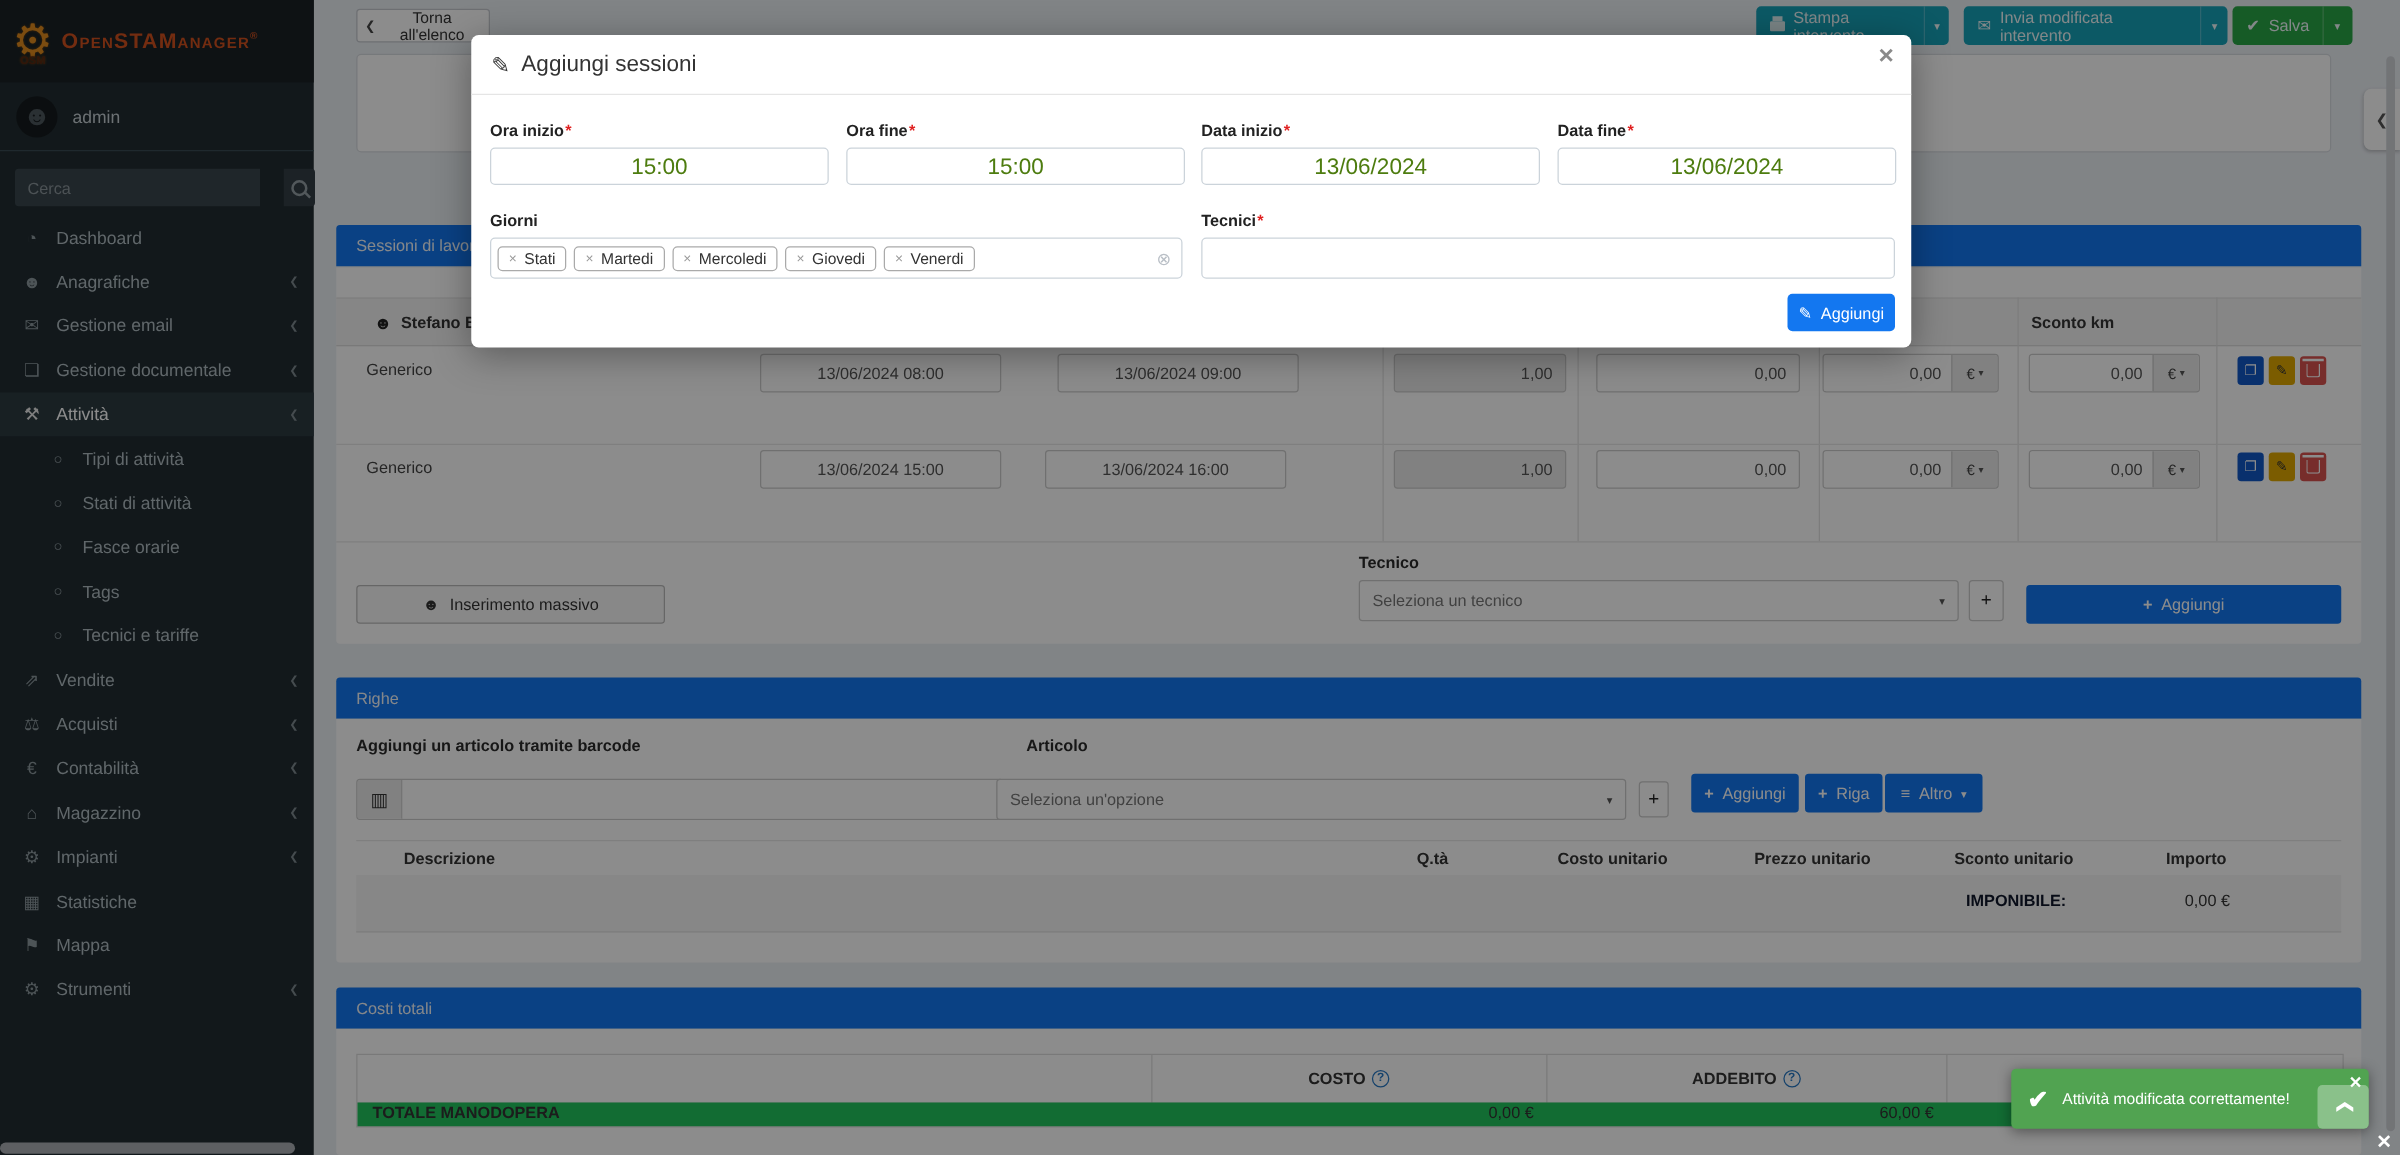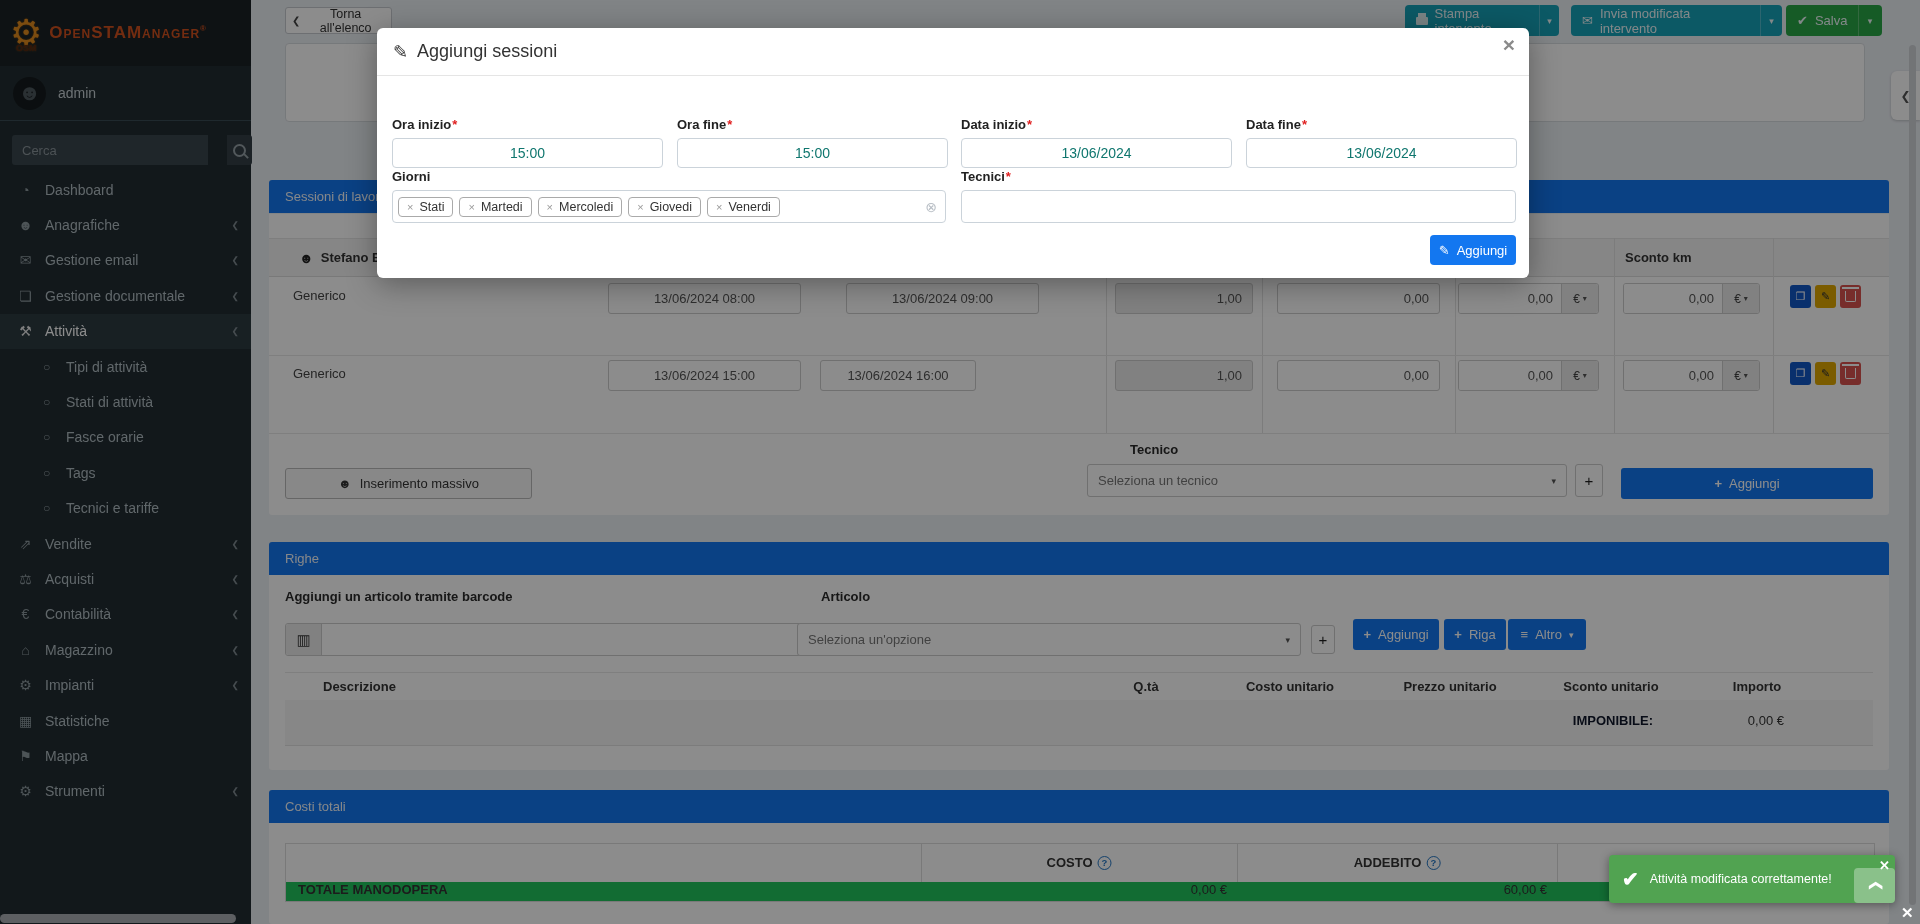--- a/index.html
+++ b/index.html
@@ -86,24 +86,24 @@
   #costi-table .chead{position:absolute;left:0;right:0;top:0;height:38px;border-bottom:1px solid #ddd;}
   #costi-table .cth{position:absolute;top:11px;font-weight:bold;font-size:13px;color:#333;transform:translateX(-50%);display:flex;gap:5px;align-items:center;white-space:nowrap;}
   .i-help{display:inline-flex;width:14px;height:14px;border-radius:50%;border:1.5px solid #2778c4;color:#2778c4;font-size:9.5px;align-items:center;justify-content:center;font-weight:bold;box-sizing:border-box;}
   #costi-row{position:absolute;left:0;right:0;top:38px;bottom:0;background:#22c55e;display:flex;}
   .cval{position:absolute;font-size:13px;color:#333;text-align:right;}
   
   #backdrop{position:absolute;inset:0;background:rgba(0,0,0,0.45);z-index:100;}
   #modal{position:absolute;left:377px;top:28px;width:1152px;height:250px;background:#fff;border-radius:6px;box-shadow:0 6px 30px rgba(0,0,0,.35);z-index:110;}
   #m-head{height:47px;border-bottom:1px solid #e5e5e5;display:flex;align-items:center;gap:9px;padding:0 16px;font-size:18px;color:#333;}
   #m-close{position:absolute;right:14px;top:6px;font-size:21px;font-weight:bold;color:#8a8a8a;cursor:pointer;line-height:1;}
-  .f-col{position:absolute;top:69px;width:271px;margin-top:20px;}
+  .f-col{position:absolute;top:69px;width:271px;}
   .f-lab{font-weight:bold;font-size:13px;color:#222;margin-bottom:6px;}
   .f-lab .req{color:#e02020;margin-left:1px;}
-  .f-inp{width:100%;height:30px;border:1px solid #cbd3da;border-radius:4px;text-align:center;font-size:14px;color:#0f766e;box-sizing:border-box;outline:none;font-family:"Liberation Sans",sans-serif;}
+  .f-inp{width:100%;height:30px;border:1px solid #cbd3da;border-radius:4px;text-align:center;font-size:18px;color:#4d7c0f;box-sizing:border-box;outline:none;font-family:"Liberation Sans",sans-serif;}
   .f-wide{position:absolute;top:141px;}
   .tags-box{height:33px;border:1px solid #cbd3da;border-radius:4px;display:flex;align-items:center;gap:6px;padding:0 26px 0 5px;position:relative;box-sizing:border-box;}
   .chip{border:1px solid #aaa;border-radius:4px;padding:2px 8px;font-size:12.5px;color:#333;display:flex;align-items:center;gap:6px;white-space:nowrap;}
   .chip .x{color:#999;font-size:11px;}
   .tags-clear{position:absolute;right:8px;color:#b9bfc6;font-size:14px;}
   #m-submit{position:absolute;left:1053px;top:207px;width:86px;height:30px;background:#1377f0;border:none;border-radius:4px;color:#fff;font-size:13px;display:flex;align-items:center;justify-content:center;gap:7px;}
   #toast{position:absolute;left:1609px;top:855px;width:286px;height:48px;background:#51a351;border-radius:4px;z-index:120;box-shadow:0 2px 10px rgba(0,0,0,.4);display:flex;align-items:center;gap:11px;padding-left:13px;box-sizing:border-box;color:#fff;}
   #toast .ck{font-size:20px;font-weight:bold;}
   #toast .msg{font-size:12.5px;}
   #toast-close{position:absolute;right:5px;top:3px;font-size:13px;font-weight:bold;color:#fff;}
@@ -297,21 +297,21 @@
       <span class="b b-edit">
           <span>✎</span>
         </span>
       <span class="b b-del">
           <span class="i-trash"></span>
         </span>
     </div>
 
     <span class="cell-desc" style="top:152px;">Generico</span>
     <input class="inp" style="left: 339px; top: 146px; width: 193px;" value="13/06/2024 15:00">
-    <input class="inp" style="left: 551px; top: 146px; width: 156px;" value="13/06/2024 16:00">
+    <input class="inp" style="left: 567px; top: 146px; width: 193px;" value="13/06/2024 16:00">
     <input class="inp num dis" style="left: 846px; top: 146px; width: 138px;" value="1,00">
     <input class="inp num" style="left: 1008px; top: 146px; width: 163px;" value="0,00">
     <div class="grp" style="left:1189px;top:146px;width:141px;">
       <input value="0,00" style="">
       <span class="addon">
           <span>€</span>
           <span class="c">▾</span>
         </span>
     </div>
     <div class="grp" style="left:1354px;top:146px;width:137px;">
@@ -330,21 +330,21 @@
         </span>
       <span class="b b-del">
           <span class="i-trash"></span>
         </span>
     </div>
 
     <button class="btn-light" style="left:16px;top:254px;width:247px;height:31px;">
         <span>☻</span>
         <span>Inserimento massivo</span>
       </button>
-    <span class="lab" style="left:818px;top:228px;margin-left:43px;">Tecnico</span>
+    <span class="lab" style="left:818px;top:228px;">Tecnico</span>
     <div class="sel" style="left:818px;top:250px;width:480px;">
         <span>Seleziona un tecnico</span>
         <span class="cc">▾</span>
       </div>
     <button class="btn-plus" style="left:1306px;top:250px;width:28px;height:33px;">
         <span>+</span>
       </button>
     <button class="btn-prim" style="left:1352px;top:254px;width:252px;height:31px;">
         <span class="pl">+</span>
         <span>Aggiungi</span>

